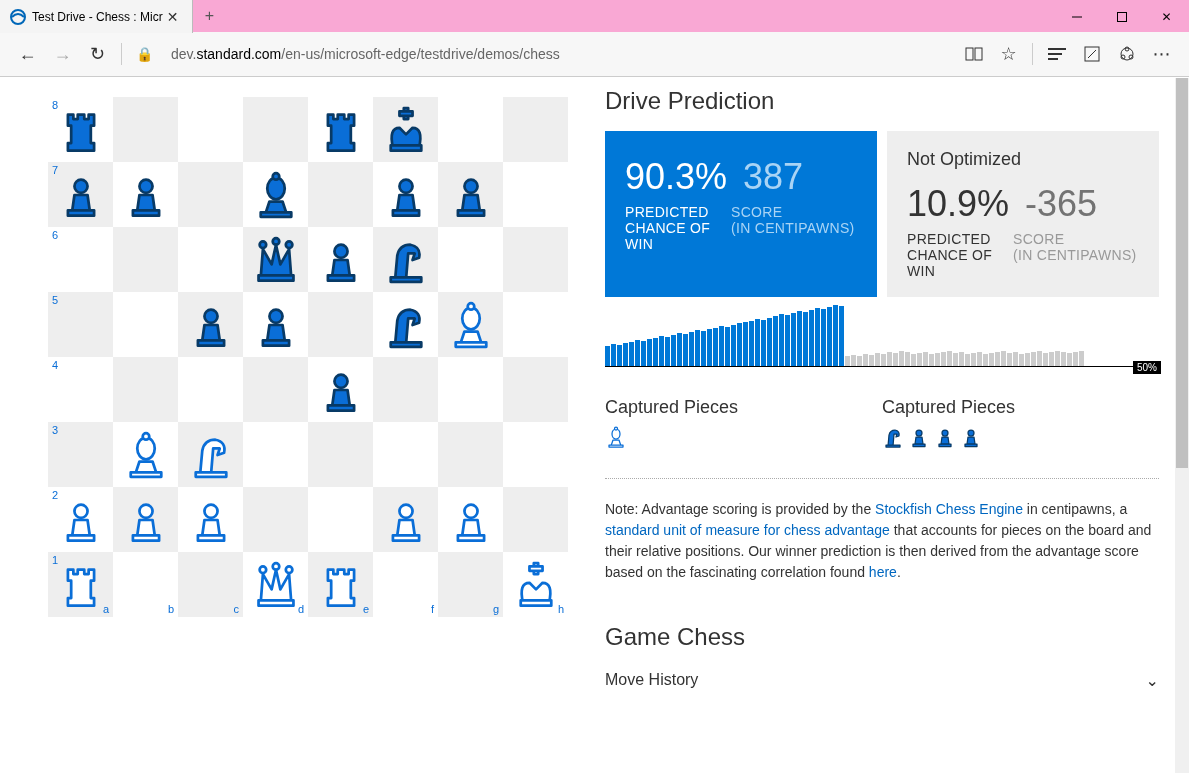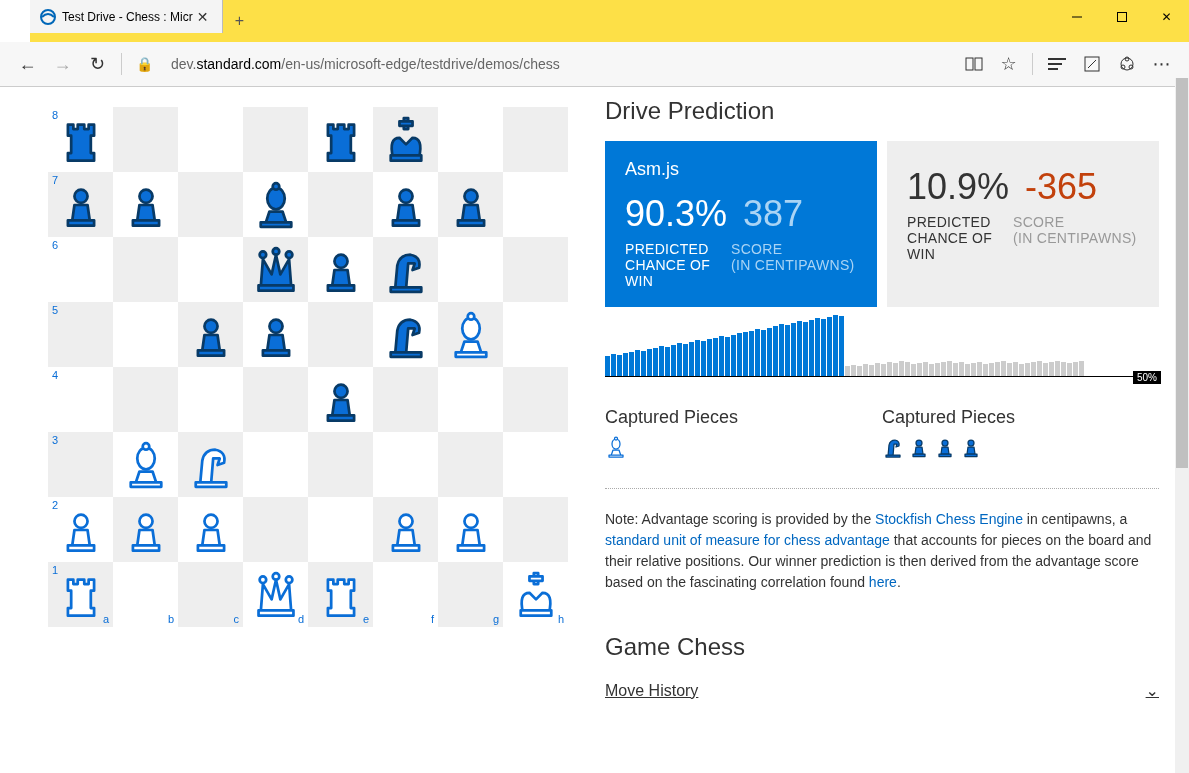--- a/index.html
+++ b/index.html
@@ -1,19 +1,19 @@
 <!DOCTYPE html>
 <html><head>
 <meta charset="utf-8">
 <style>
 * { margin: 0; padding: 0; box-sizing: border-box; }
 body { font-family: "Segoe UI", Arial, sans-serif; background: #fff; width: 1189px; height: 773px; overflow: hidden; position: relative; }
 
 
-.titlebar { height: 42px; background: #fde047; display: flex; align-items: stretch; position: relative; margin-left: 30px; }
+.titlebar { height: 32px; background: #f9a8d4; display: flex; align-items: stretch; position: relative; }
 .tab { display: flex; align-items: center; background: #f4f4f4; padding: 0 10px; height: 33px; min-width: 185px; border-right: 1px solid #bbb; }
 .tab .favicon { width: 16px; height: 16px; margin-right: 6px; display: flex; align-items: center; justify-content: center; }
 .tab .title { font-size: 12px; color: #000; flex: 1; overflow: hidden; white-space: nowrap; }
 .tab .close { font-size: 14px; color: #333; padding: 0 4px; cursor: pointer; }
 .newtab { width: 32px; display: flex; align-items: center; justify-content: center; font-size: 16px; color: #555; cursor: pointer; }
 .wincontrols { position: absolute; right: 0; top: 0; display: flex; }
 .wincontrols > div { width: 45px; height: 33px; display: flex; align-items: center; justify-content: center; font-size: 12px; cursor: pointer; }
 
 
 .toolbar { height: 45px; border-bottom: 1px solid #ccc; display: flex; align-items: center; padding: 0 10px; background: #f7f7f7; }
@@ -42,42 +42,42 @@
 h2 { font-size: 24px; font-weight: 300; color: #333; margin-bottom: 16px; }
 .cards { display: flex; gap: 10px; }
 .card { flex: 1; padding: 18px 20px; }
 .card.primary { background: #0078d7; color: #fff; }
 .card.secondary { background: #eee; color: #333; }
 .card .title { font-size: 18px; margin-bottom: 6px; font-weight: 400; }
 .card .row { display: flex; align-items: baseline; gap: 16px; }
 .card .big { font-size: 36px; font-weight: 300; margin-top: 7px; }
 .card.primary .big2 { color: #a9d4f5; font-size: 36px; font-weight: 300; }
 .card.secondary .big { color: #333; }
-.card.secondary .big2 { color: #c2410c; font-size: 36px; font-weight: 300; }
+.card.secondary .big2 { color: #737373; font-size: 36px; font-weight: 300; }
 .card .labels { display: flex; gap: 16px; margin-top: 6px; }
 .card .lab { font-size: 14px; letter-spacing: 0.3px; }
 .card.primary .lab2 { color: #a9d4f5; }
 .card.secondary .lab2 { color: #999; }
 
 .spark { height: 60px; position: relative; margin-top: 10px; border-bottom: 1px solid #000; display: flex; align-items: flex-end; gap: 1px; }
 .spark .bar { width: 5px; background: #0078d7; }
 .spark .barg { width: 5px; background: #ccc; }
 .spark .tag { position: absolute; right: -2px; bottom: -8px; background: #000; color: #fff; font-size: 10px; padding: 1px 4px; margin-left: 40px; }
 
 .captured { display: flex; margin-top: 30px; }
 .captured h3 { font-size: 18px; font-weight: 400; color: #333; margin-bottom: 8px; }
 .captured .list { display: flex; gap: 4px; font-size: 20px; color: #0a5da8; }
 .captured .col { flex: 1; }
 
 hr.dotted { border: none; border-top: 1px dotted #aaa; margin: 30px 0 20px; }
 
 .note { font-size: 14px; color: #333; line-height: 1.5; }
 .note a { color: #0067c0; text-decoration: none; }
 
-.movehist { display: flex; justify-content: space-between; align-items: center; margin-top: 20px; font-size: 16px; color: #333; text-decoration: underline; }
+.movehist { display: flex; justify-content: space-between; align-items: flex-start; margin-top: 20px; font-size: 16px; color: #333; }
 
 .scrollbar { position: absolute; right: 0; top: 78px; width: 14px; height: 695px; background: #f0f0f0; }
 .thumb { position: absolute; left: 1px; top: 0px; width: 12px; height: 390px; background: #c0c0c0; }
 
 
 .smallpiece { width: 22px; height: 22px; display: inline-block; }
 .smallpiece svg { width: 100%; height: 100%; }
 
 </style>
 </head>
@@ -455,33 +455,33 @@
                 <rect x="8" y="36" width="28" height="5"></rect>
               </g>
             </svg></div>
         </div>
       </div>
   </div>
   <div class="right">
     <h2>Drive Prediction</h2>
     <div class="cards">
       <div class="card primary">
-        <div class="title">Asm.js</div>
         <div class="row">
           <span class="big">90.3%</span>
           <span class="big2">387</span>
         </div>
         <div class="labels">
           <span class="lab" style="white-space:pre-line;width:90px">PREDICTED
 CHANCE OF WIN</span>
           <span class="lab lab2" style="white-space:pre-line">SCORE
 (IN CENTIPAWNS)</span>
         </div>
       </div>
       <div class="card secondary">
+        <div class="title">Not Optimized</div>
         <div class="row">
           <span class="big">10.9%</span>
           <span class="big2">-365</span>
         </div>
         <div class="labels">
           <span class="lab" style="white-space:pre-line;width:90px">PREDICTED
 CHANCE OF WIN</span>
           <span class="lab lab2" style="white-space:pre-line">SCORE
 (IN CENTIPAWNS)</span>
         </div>

